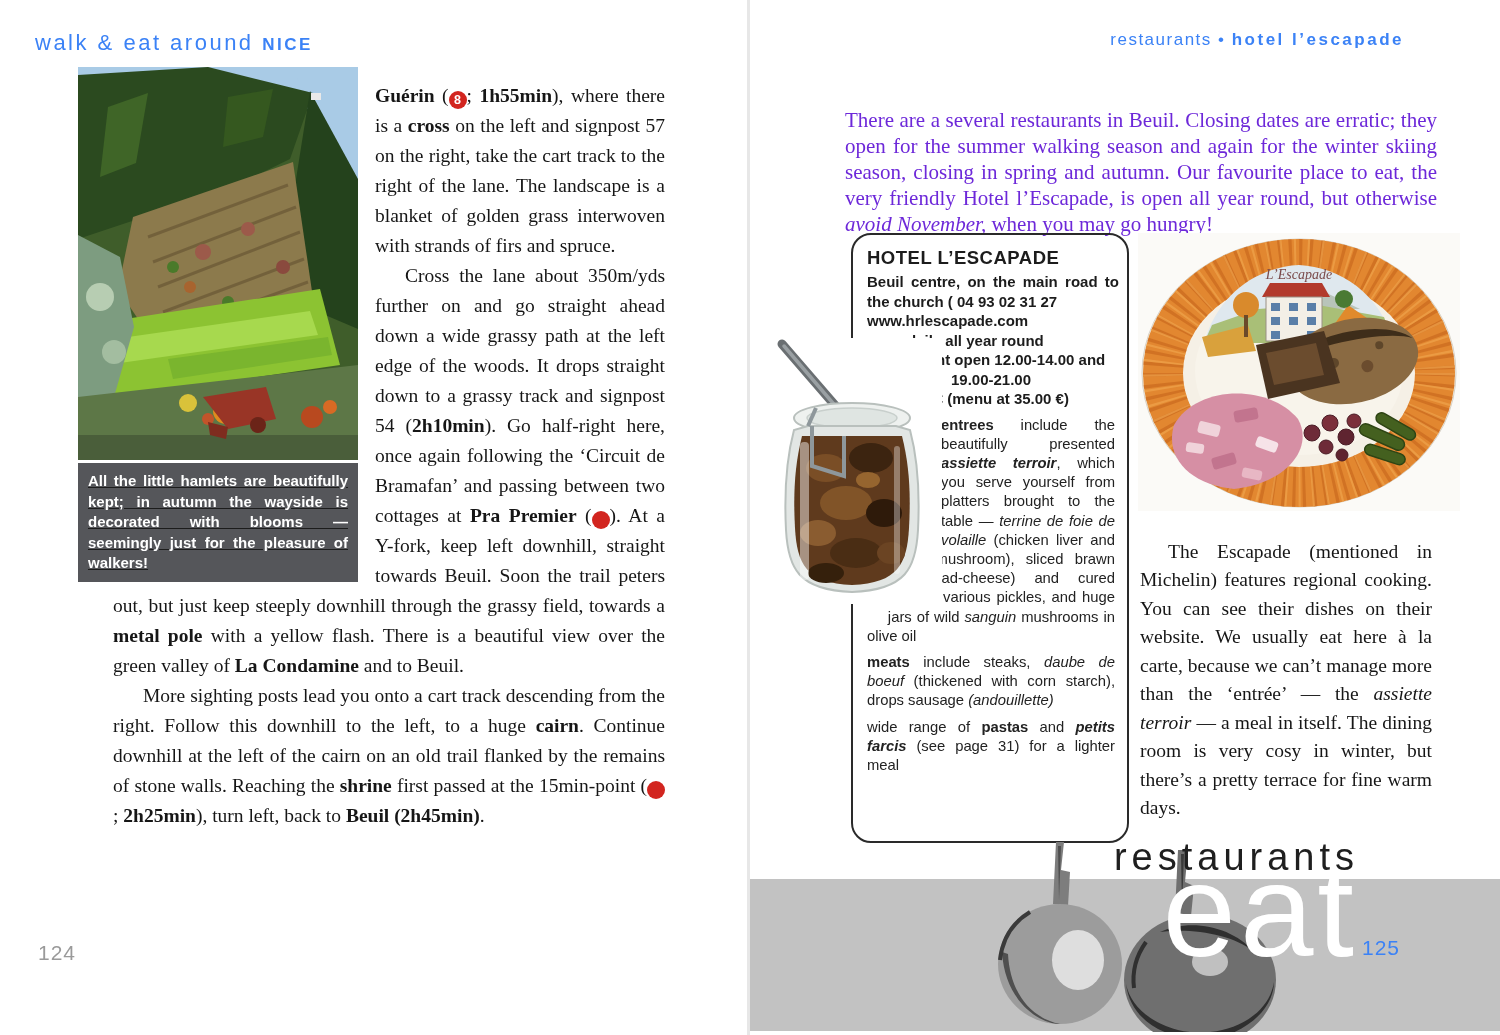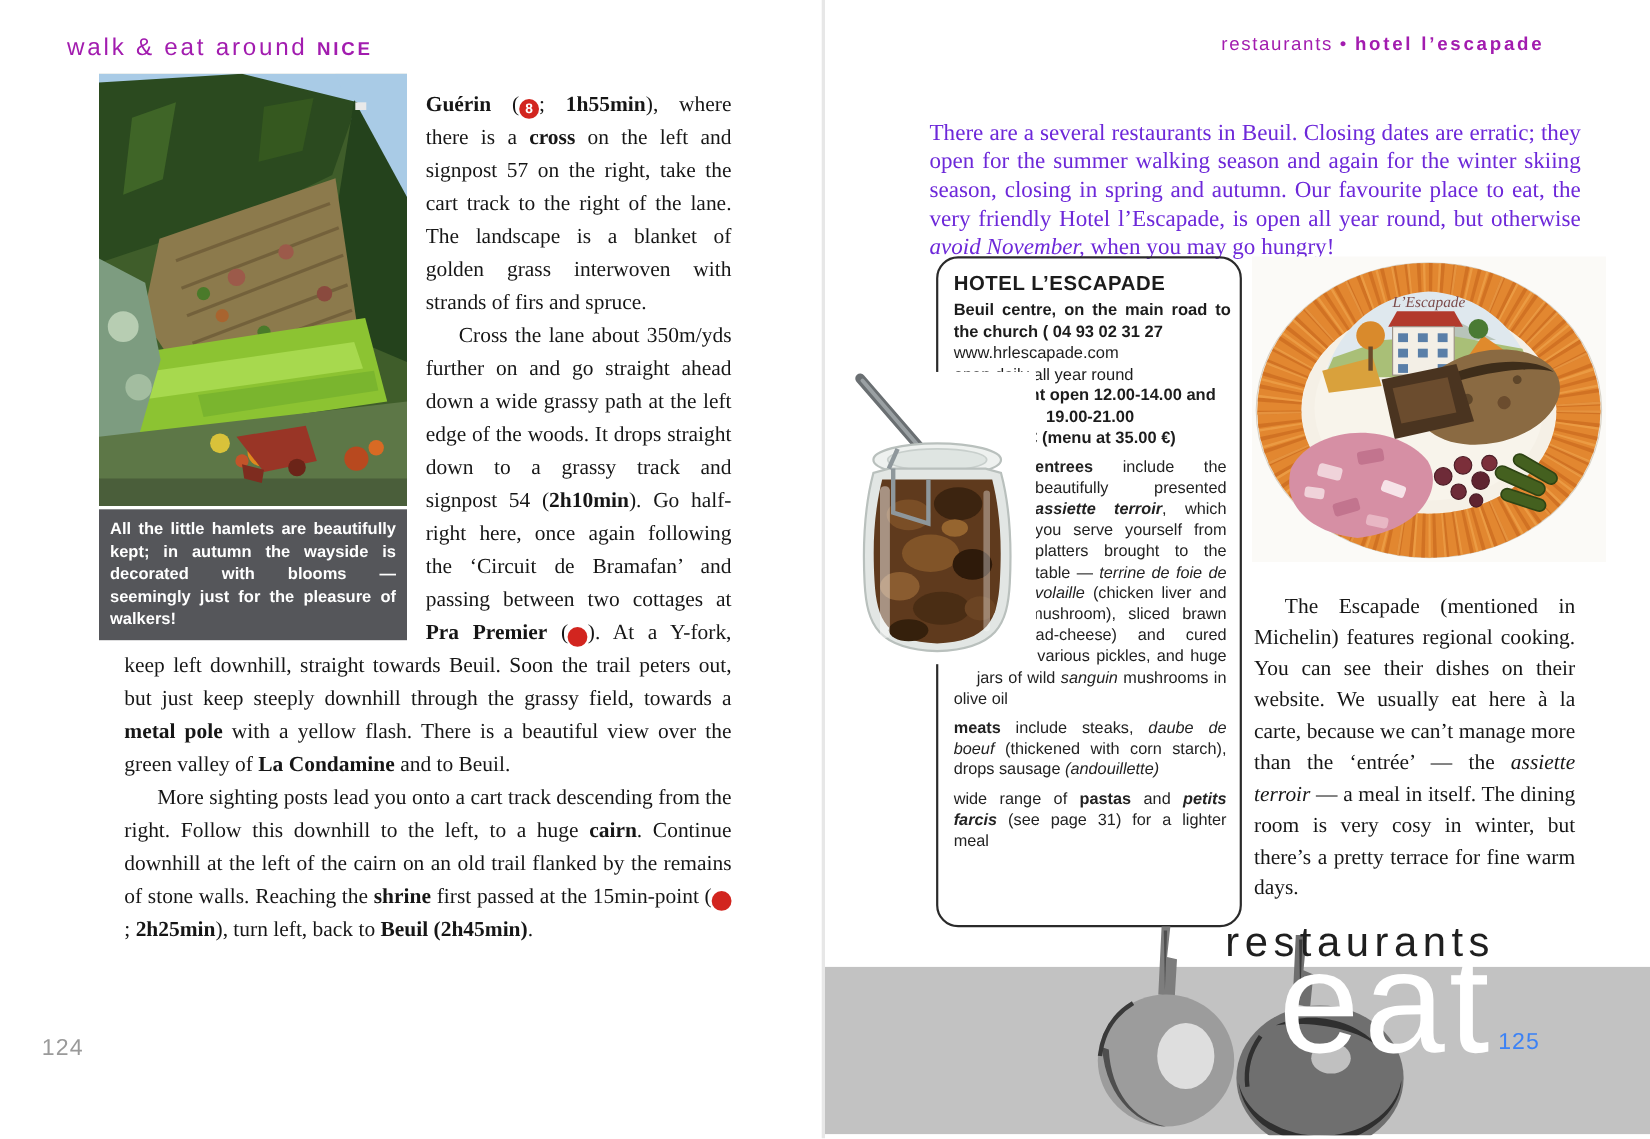--- a/index.html
+++ b/index.html
@@ -4,29 +4,29 @@
 <style>
   html,body{margin:0;padding:0;background:#fff;}
   body{width:1500px;height:1035px;position:relative;overflow:hidden;
        font-family:"Liberation Sans",sans-serif;color:#1c1c1c;}
   .page{position:absolute;top:0;height:1035px;}
   .page.leftp{left:0;width:748px;}
   .page.rightp{left:750px;width:688px;}
   .divider{position:absolute;left:747px;top:0;width:3px;height:1035px;background:#e7e7e7;}
 
   
-  .run-head{position:absolute;top:30px;font-size:22px;letter-spacing:2.5px;color:#a21caf;margin-left:26px;}
+  .run-head{position:absolute;top:30px;font-size:22px;letter-spacing:2.5px;color:#3b82f6;}
   .lp-head{left:35px;}
   .rp-head{right:34px;text-align:right;font-size:17px;letter-spacing:1.5px;}
   .run-head .brand{font-weight:bold;letter-spacing:2.5px;}
   .lp-head .brand{font-size:17px;}
 
   
   .lp-body{position:absolute;left:78px;top:67px;width:587px;}
-  .photo-float{float:left;width:280px;margin:0 17px 6px 12px;}
+  .photo-float{float:left;width:280px;margin:0 17px 6px 0;text-decoration:underline;}
   .photo-float svg{display:block;}
   .caption{margin-top:3px;background:#55565a;color:#fff;font-weight:bold;
            font-size:15px;line-height:20.5px;padding:8px 10px;text-align:justify;}
   p.serif{font-family:"Liberation Serif",serif;font-size:19.5px;line-height:30px;
           text-align:justify;margin:0;color:#161616;padding-left:35px;}
   p.serif.p1{margin-top:14px;}
   p.serif.ind{text-indent:30px;}
   .b{font-weight:bold;}
   .i{font-style:italic;}
   .badge{display:inline-block;width:18px;height:18px;border-radius:50%;background:#d2251f;
@@ -36,21 +36,21 @@
   .pnum.lp{left:38px;top:941px;}
   .pnum.rp{right:38px;top:936px;color:#3b82f6;z-index:6;}
 
   
   .rp-intro{position:absolute;left:95px;top:86px;width:592px;font-family:"Liberation Serif",serif;
             font-size:21px;line-height:26px;text-align:justify;color:#6d28d9;}
   .info-box{position:absolute;left:101px;top:233px;width:278px;min-height:610px;box-sizing:border-box;
             border:2px solid #2a2a2a;border-radius:20px;padding:12px 12px 10px 14px;}
   .ib-title{font-weight:bold;font-size:18.5px;letter-spacing:.5px;margin-bottom:3px;}
   .ib-addr{font-weight:bold;font-size:15px;line-height:19.5px;text-align:justify;width:252px;}
-  .ib-line{font-weight:normal;font-size:15px;line-height:19.5px;}
+  .ib-line{font-weight:bold;font-size:15px;line-height:19.5px;}
   .ib-center{font-weight:bold;font-size:15px;line-height:19.5px;text-align:center;width:240px;margin:0 auto;}
   .ib-para{margin:7px 0 0;font-size:14.8px;line-height:19.2px;text-align:justify;color:#222;}
   .jar-spacer{float:left;width:74px;height:206px;
               shape-outside:polygon(0 0,100% 0,100% 62%,55% 82%,12% 100%,0 100%);}
   .jar{position:absolute;left:6px;top:338px;z-index:2;}
   .plate{position:absolute;left:388px;top:233px;}
   .rp-col{position:absolute;left:390px;top:518px;width:292px;font-family:"Liberation Serif",serif;
           font-size:19.5px;line-height:28.5px;text-align:justify;text-indent:28px;color:#161616;}
   .foot-label{position:absolute;right:79px;top:836px;font-size:38px;letter-spacing:5px;color:#1f1f1f;z-index:4;}
   .band{position:absolute;left:0;top:879px;width:750px;height:152px;background:#c2c2c2;z-index:1;}

